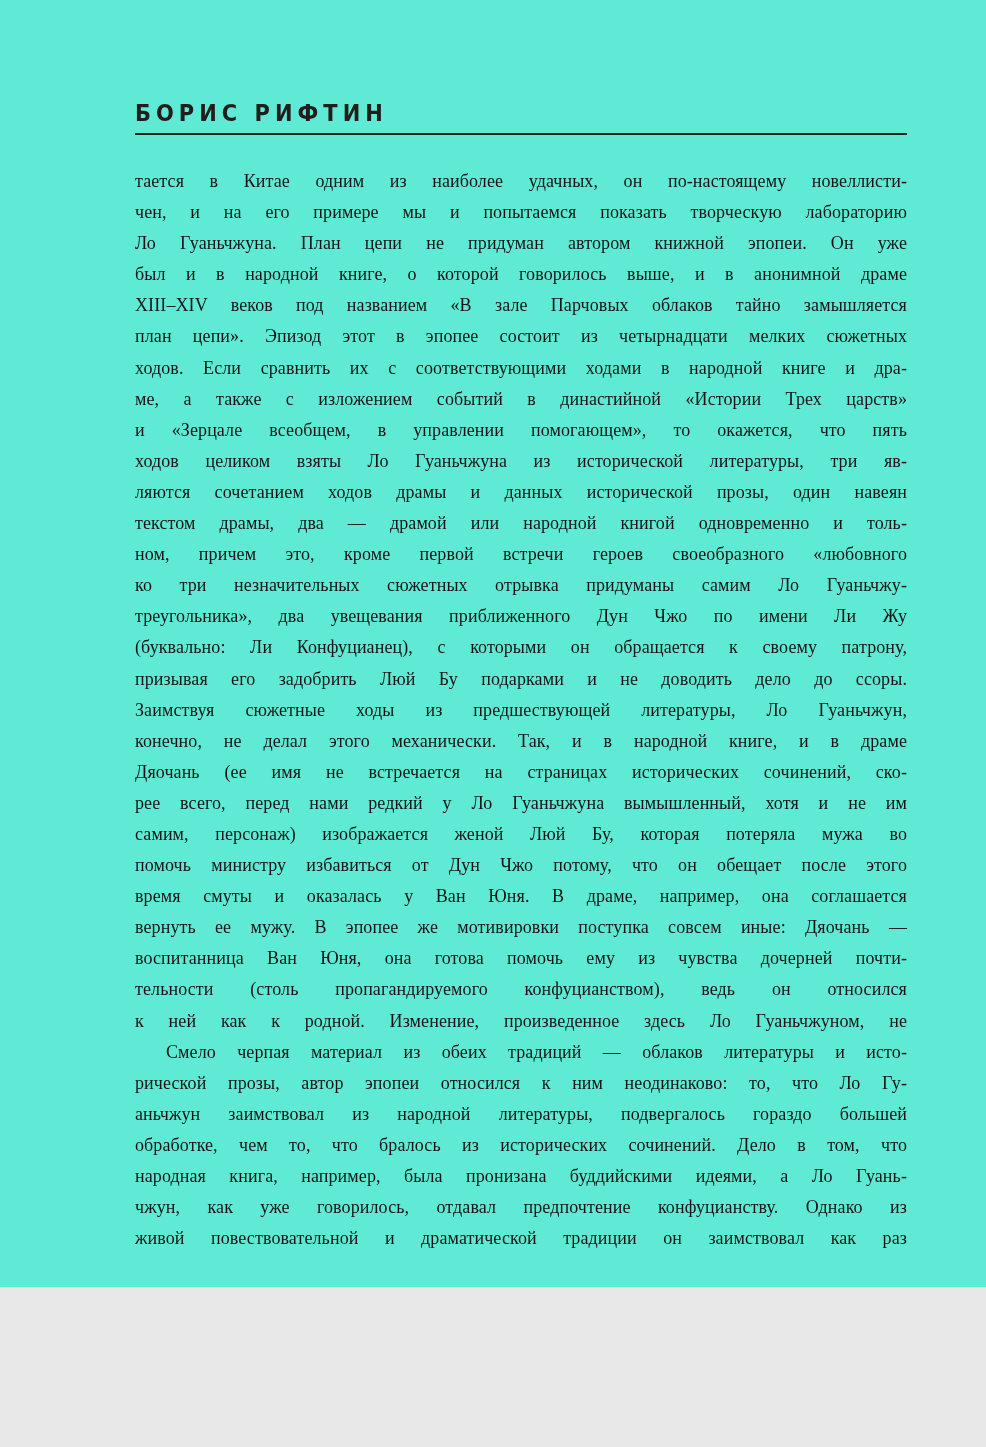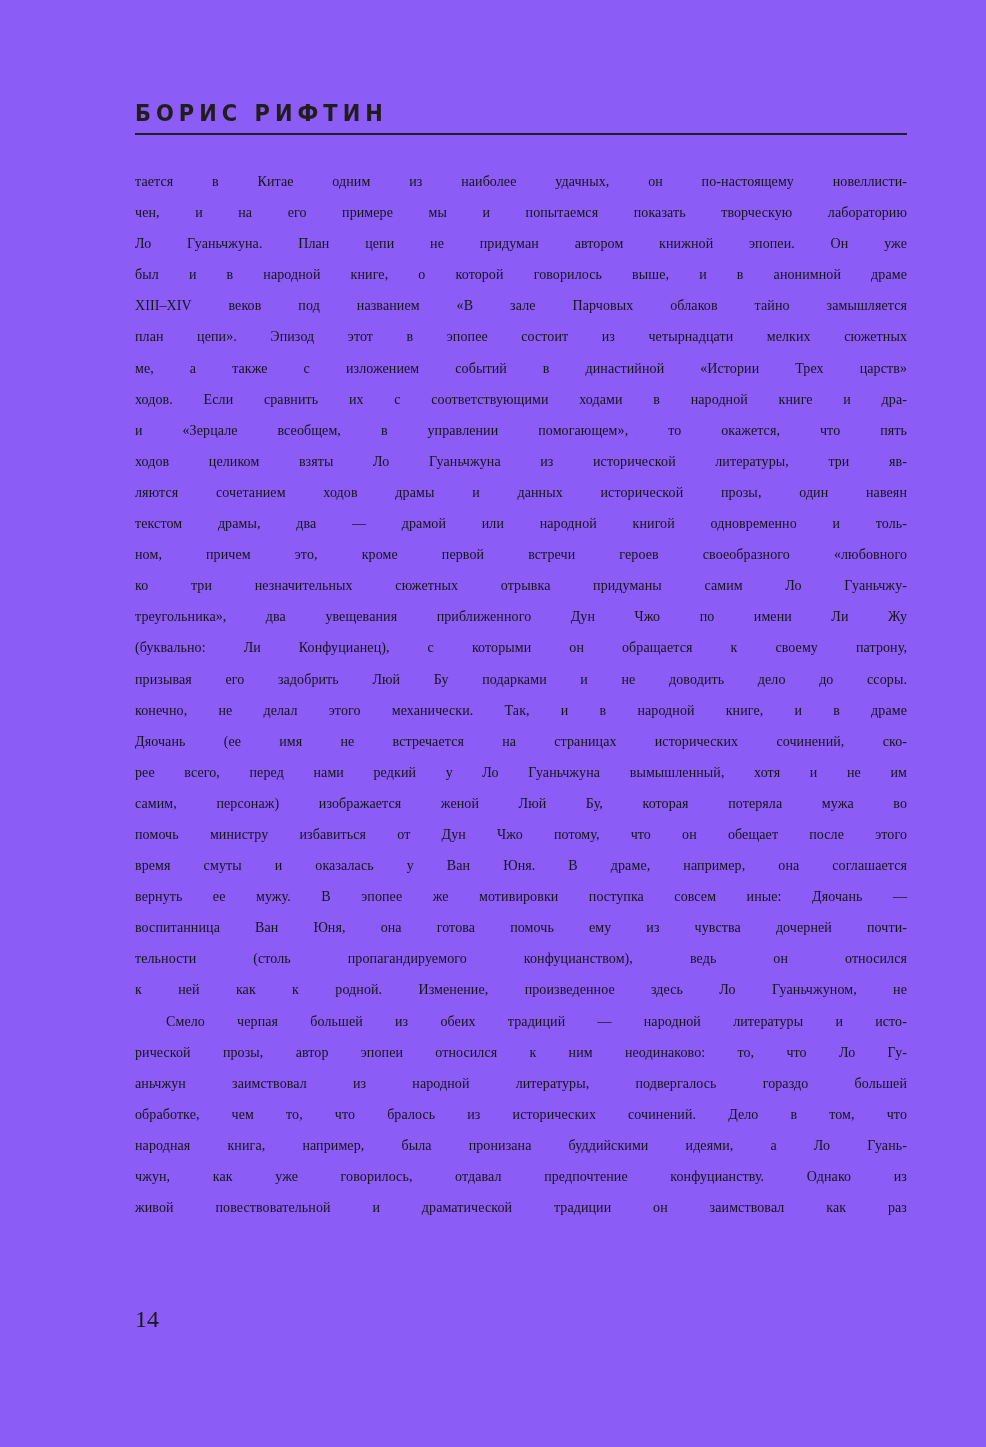--- a/index.html
+++ b/index.html
@@ -3,23 +3,23 @@
 <meta charset="utf-8">
 <style>
   html, body {
     margin: 0;
     padding: 0;
     background: #e8e8e8;
   }
   .page {
     position: relative;
     width: 986px;
-    height: 1447px;
+    height: 1287px;
     margin: 0 auto;
-    background: #8b5cf6;
+    background: #5eead4;
     overflow: hidden;
     font-family: "Liberation Serif", "DejaVu Serif", serif;
     color: #171514;
   }
   .running-head {
     position: absolute;
     top: 100px;
     left: 135px;
     width: 772px;
   }
@@ -35,21 +35,21 @@
   .running-head-rule {
     margin-top: 9px;
     height: 2px;
     background: #231f1d;
   }
   .body-text {
     position: absolute;
     top: 166px;
     left: 135px;
     width: 772px;
-    font-size: 14px;
+    font-size: 18px;
     font-weight: 500;
   }
   .paragraph {
     margin: 0;
   }
   .line {
     line-height: 31.1px;
     text-align: justify;
     text-align-last: justify;
     white-space: normal;
@@ -81,44 +81,45 @@
   </div>
 
   <div class="body-text">
       <div class="paragraph">
         <div class="line">тается в Китае одним из наиболее удачных, он по-настоящему новеллисти-</div>
         <div class="line">чен, и на его примере мы и попытаемся показать творческую лабораторию</div>
         <div class="line">Ло Гуаньчжуна. План цепи не придуман автором книжной эпопеи. Он уже</div>
         <div class="line">был и в народной книге, о которой говорилось выше, и в анонимной драме</div>
         <div class="line">XIII–XIV веков под названием «В зале Парчовых облаков тайно замышляется</div>
         <div class="line">план цепи». Эпизод этот в эпопее состоит из четырнадцати мелких сюжетных</div>
+        <div class="line">ходов. Если сравнить их с соответствующими ходами в народной книге и дра-</div>
         <div class="line">ме, а также с изложением событий в династийной «Истории Трех царств»</div>
-        <div class="line">ходов. Если сравнить их с соответствующими ходами в народной книге и дра-</div>
         <div class="line">и «Зерцале всеобщем, в управлении помогающем», то окажется, что пять</div>
         <div class="line">ходов целиком взяты Ло Гуаньчжуна из исторической литературы, три яв-</div>
         <div class="line">ляются сочетанием ходов драмы и данных исторической прозы, один навеян</div>
         <div class="line">текстом драмы, два — драмой или народной книгой одновременно и толь-</div>
         <div class="line">ном, причем это, кроме первой встречи героев своеобразного «любовного</div>
         <div class="line">ко три незначительных сюжетных отрывка придуманы самим Ло Гуаньчжу-</div>
         <div class="line">треугольника», два увещевания приближенного Дун Чжо по имени Ли Жу</div>
         <div class="line">(буквально: Ли Конфуцианец), с которыми он обращается к своему патрону,</div>
         <div class="line">призывая его задобрить Люй Бу подарками и не доводить дело до ссоры.</div>
+        <div class="line">Заимствуя сюжетные ходы из предшествующей литературы, Ло Гуаньчжун,</div>
         <div class="line">конечно, не делал этого механически. Так, и в народной книге, и в драме</div>
         <div class="line">Дяочань (ее имя не встречается на страницах исторических сочинений, ско-</div>
         <div class="line">рее всего, перед нами редкий у Ло Гуаньчжуна вымышленный, хотя и не им</div>
         <div class="line">самим, персонаж) изображается женой Люй Бу, которая потеряла мужа во</div>
         <div class="line">помочь министру избавиться от Дун Чжо потому, что он обещает после этого</div>
         <div class="line">время смуты и оказалась у Ван Юня. В драме, например, она соглашается</div>
         <div class="line">вернуть ее мужу. В эпопее же мотивировки поступка совсем иные: Дяочань —</div>
         <div class="line">воспитанница Ван Юня, она готова помочь ему из чувства дочерней почти-</div>
         <div class="line">тельности (столь пропагандируемого конфуцианством), ведь он относился</div>
         <div class="line">к ней как к родной. Изменение, произведенное здесь Ло Гуаньчжуном, не</div>
       </div>
       <div class="paragraph">
-        <div class="line indent">Смело черпая большей из обеих традиций — народной литературы и исто-</div>
+        <div class="line indent">Смело черпая материал из обеих традиций — облаков литературы и исто-</div>
         <div class="line">рической прозы, автор эпопеи относился к ним неодинаково: то, что Ло Гу-</div>
         <div class="line">аньчжун заимствовал из народной литературы, подвергалось гораздо большей</div>
         <div class="line">обработке, чем то, что бралось из исторических сочинений. Дело в том, что</div>
         <div class="line">народная книга, например, была пронизана буддийскими идеями, а Ло Гуань-</div>
         <div class="line">чжун, как уже говорилось, отдавал предпочтение конфуцианству. Однако из</div>
         <div class="line">живой повествовательной и драматической традиции он заимствовал как раз</div>
       </div>
     </div>
 
   <div class="page-number">14</div>

